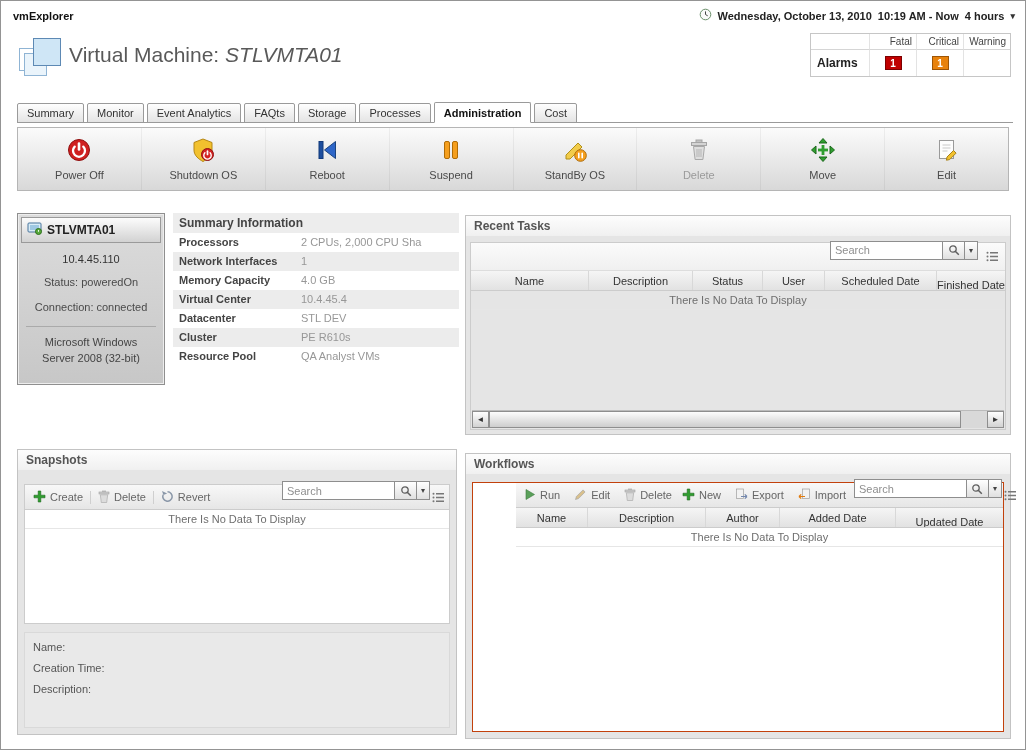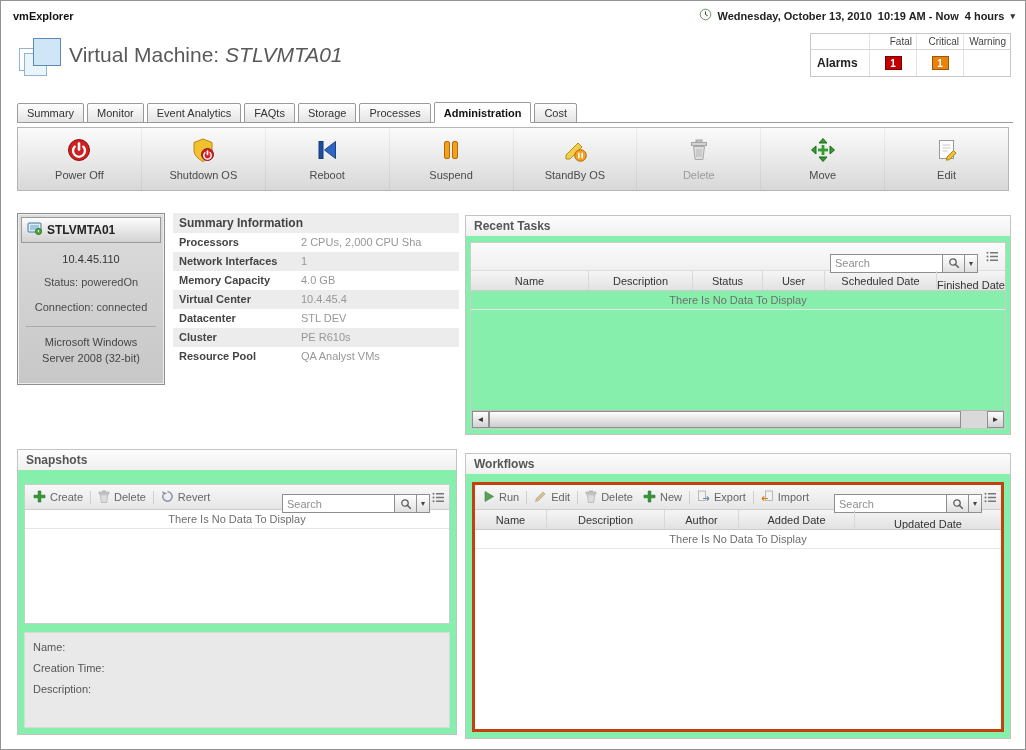--- a/index.html
+++ b/index.html
@@ -60,29 +60,29 @@
 
   
   .summary{position:absolute;left:172px;top:212px;width:286px;}
   .sum-title{height:20px;line-height:20px;background:#ededed;font-weight:bold;color:#444;font-size:12px;padding:0 6px;}
   .sum-row{display:flex;height:19px;line-height:19px;}
   .sum-rows .sum-row:nth-child(even){background:#ececec;}
   .sum-label{width:128px;padding-left:6px;font-weight:bold;color:#444;box-sizing:border-box;}
   .sum-value{color:#979797;}
 
   
-  .panel{position:absolute;border:1px solid #c3c3c3;background:#86efac;box-sizing:border-box;}
+  .panel{position:absolute;border:1px solid #c3c3c3;background:#e5e5e5;box-sizing:border-box;}
   .panel-title{height:20px;line-height:20px;padding:0 8px;font-weight:bold;font-size:12px;color:#555;
                background:linear-gradient(#fdfdfd,#f0f0f0);}
   #recent-tasks{left:464px;top:214px;width:546px;height:220px;}
   #snapshots{left:16px;top:448px;width:440px;height:286px;}
   #workflows{left:464px;top:452px;width:546px;height:286px;}
 
   
-  .search{display:flex;align-items:flex-end;height:32px;}
+  .search{display:flex;align-items:flex-start;height:32px;}
   .search input{width:112px;height:19px;box-sizing:border-box;border:1px solid #8e8e8e;border-right:none;
                 padding:0 4px;font:11px "Liberation Sans",sans-serif;color:#333;outline:none;}
   .search input::placeholder{color:#8f8f8f;}
   .search-btn{width:22px;height:19px;box-sizing:border-box;border:1px solid #8e8e8e;border-right:none;
               background:linear-gradient(#fff,#e0e0e0);display:flex;align-items:center;justify-content:center;cursor:pointer;}
   .search-dd{width:14px;height:19px;box-sizing:border-box;border:1px solid #8e8e8e;
              background:linear-gradient(#fff,#e0e0e0);display:flex;align-items:center;justify-content:center;
              font-size:8px;color:#444;cursor:pointer;}
   .hamburger{cursor:pointer;display:flex;align-items:center;}
 
@@ -108,21 +108,21 @@
   
   .grid-toolbar{height:24px;display:flex;align-items:center;gap:2px;padding:0 4px;
                 background:linear-gradient(#f8f8f8,#e6e6e6);border-bottom:1px solid #ccc;}
   .tb-btn{display:flex;align-items:center;gap:4px;padding:1px 4px;color:#666;cursor:pointer;white-space:nowrap;}
   .tb-sep{width:1px;height:13px;background:#cfcfcf;margin:0 1px;}
   .tb-spacer{flex:1;}
   .sn-grid{position:absolute;left:6px;right:6px;top:34px;height:140px;border:1px solid #ccc;background:#fff;box-sizing:border-box;}
   .sn-details{position:absolute;left:6px;right:6px;top:182px;bottom:6px;background:#e9e9e9;
               border:1px solid #d9d9d9;padding:8px;color:#555;box-sizing:border-box;}
   .sn-details div{margin-bottom:9px;}
-  .wf-grid{position:absolute;left:6px;right:6px;top:28px;bottom:6px;border:3px solid #c2410c;background:#fff;box-sizing:border-box;}
+  .wf-grid{position:absolute;left:6px;right:6px;top:28px;bottom:6px;border:1px solid #c2410c;background:#fff;box-sizing:border-box;padding-left:43px;}
 </style>
 </head>
 <body>
 
 <div class="page">
 
   <span class="topbar-left">vmExplorer</span>
   <div class="topbar-right">
     <span><svg width="13" height="13" viewBox="0 0 13 13">
           <circle cx="6.5" cy="6.5" r="5.3" fill="#fafafa" stroke="#6a8f6a"></circle>

